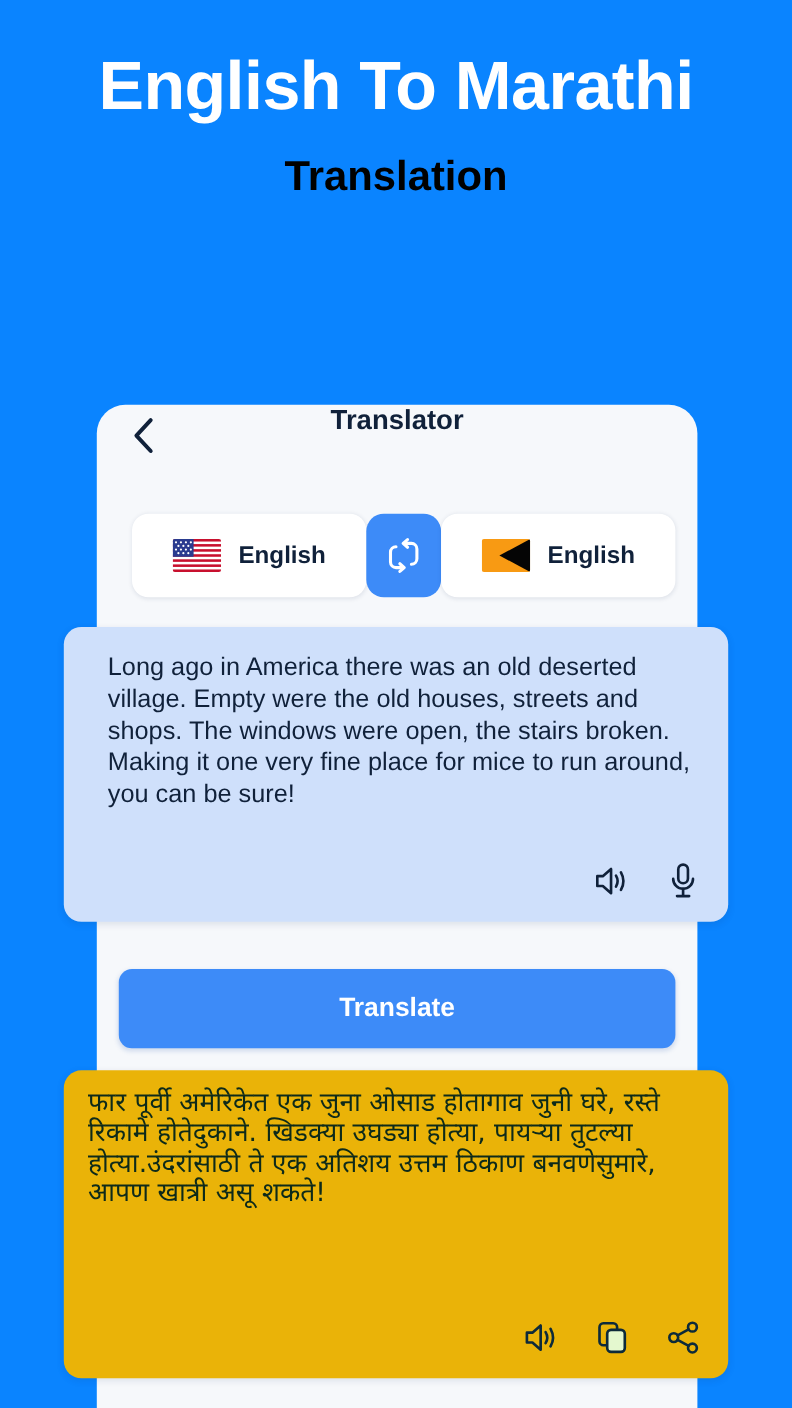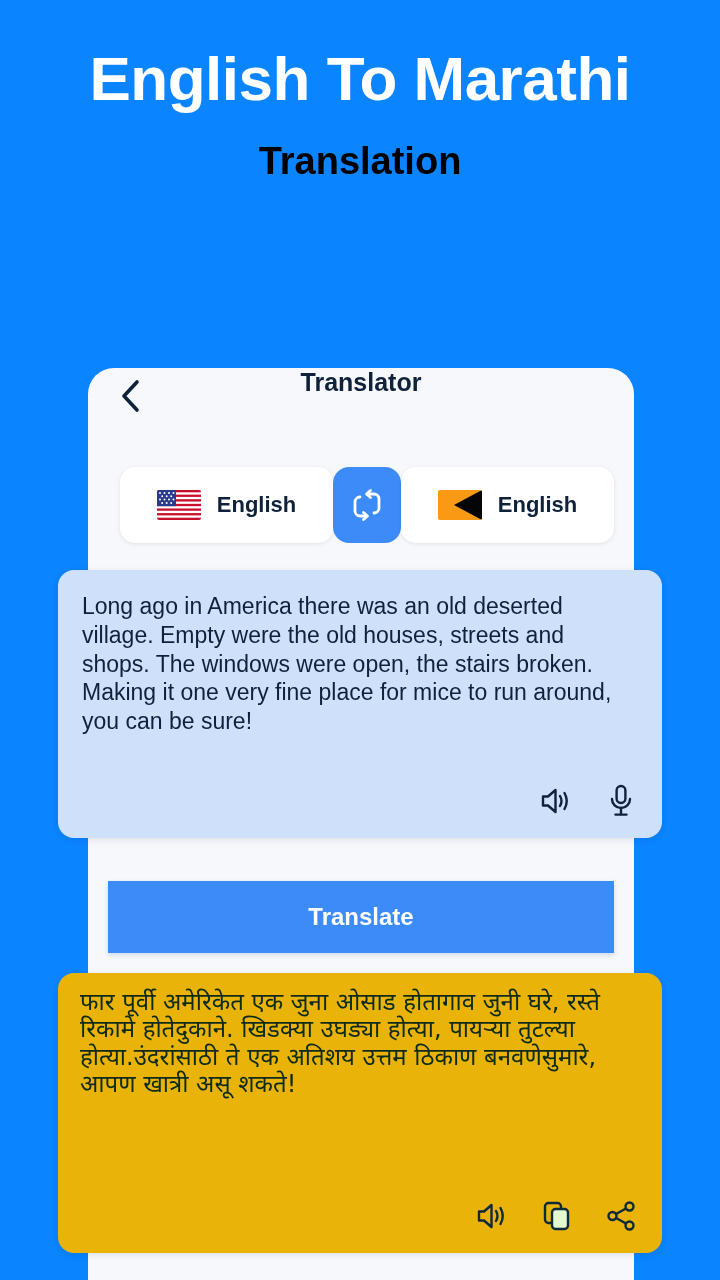--- a/index.html
+++ b/index.html
@@ -128,21 +128,21 @@
 
   
   .translate-btn {
     position: absolute;
     left: 20px;
     top: 513px;
     width: 506px;
     height: 72px;
     background: #3d8bf8;
     border: none;
-    border-radius: 0;
+    border-radius: 12px;
     color: #ffffff;
     font-family: inherit;
     font-size: 24px;
     font-weight: bold;
     cursor: pointer;
     box-shadow: 0 2px 5px rgba(20,80,170,0.18);
   }
 
   
   .panel {
@@ -156,21 +156,21 @@
     top: 570px;
     height: 268px;
     background: #cfe0fb;
   }
   .panel-output {
     top: 973px;
     height: 280px;
     background: #eab308;
   }
   .panel-text {
-    padding: 22px 24px 0 24px;
+    padding: 22px 24px 0 40px;
     font-size: 23px;
     line-height: 1.25;
     color: #10213a;
   }
   .panel-text-mr {
     padding: 16px 22px 0 22px;
     font-size: 24px;
     line-height: 1.14;
     color: #0d2a1a;
     font-family: "DejaVu Sans", sans-serif;

